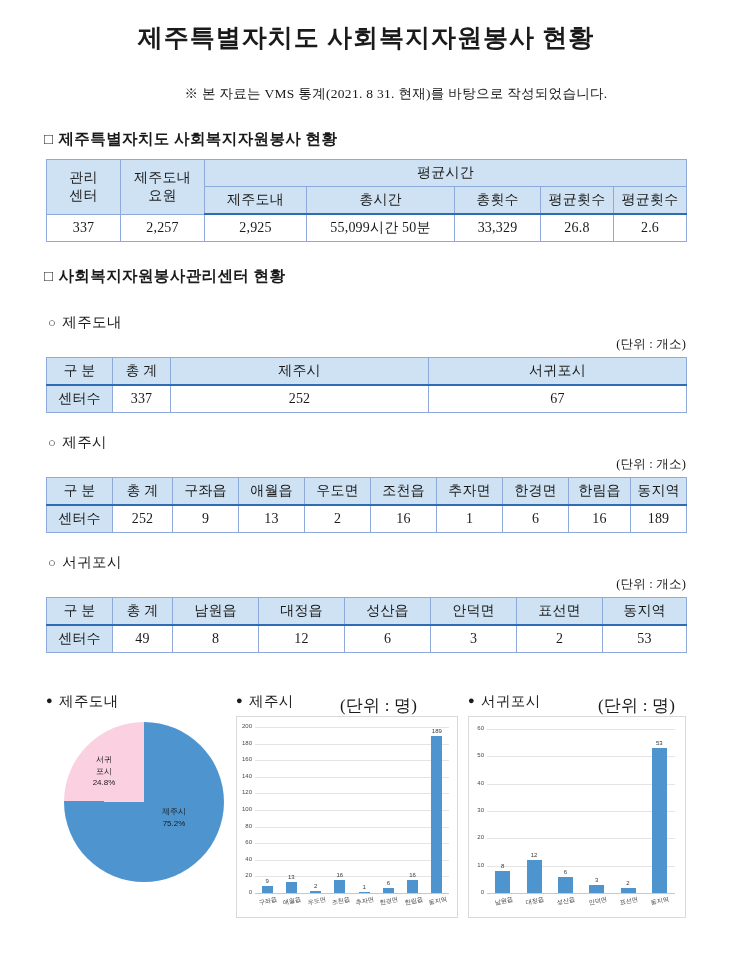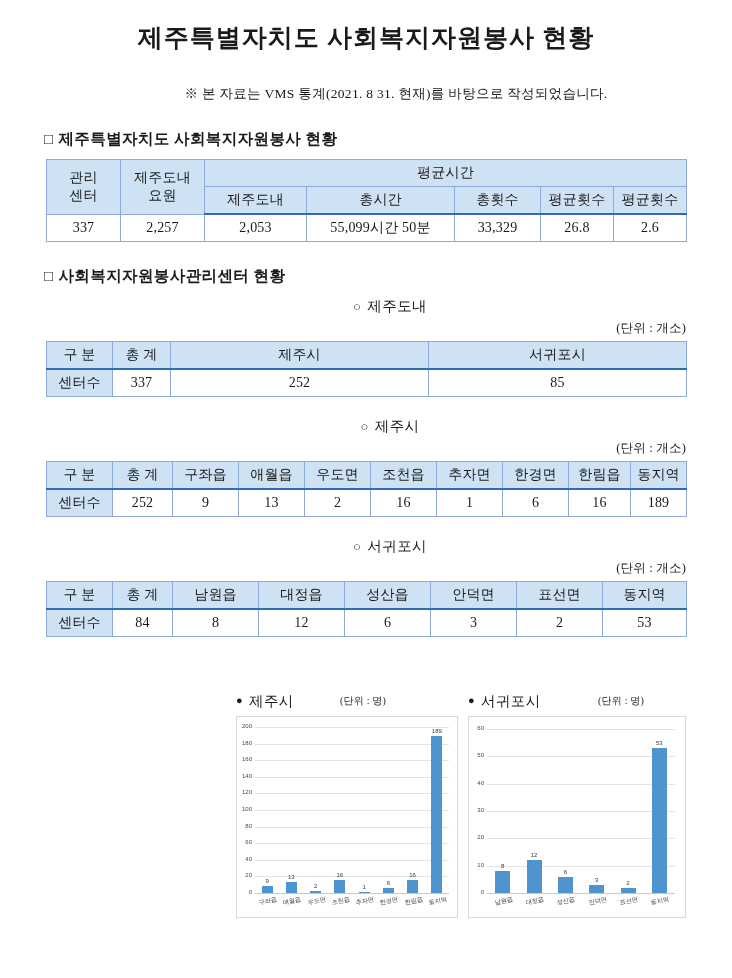--- a/index.html
+++ b/index.html
@@ -34,23 +34,22 @@
   
   .sec-h1 {
     font-size: 15.5px;
     font-weight: 700;
     margin: 26px 0 9px 44px;
     letter-spacing: 0.4px;
   }
   .sec-h1 .box-mark { font-weight: 400; margin-right: 5px; font-size: 15px;}
   .sec-h2 {
     font-size: 14.5px;
-    margin: 10px 0 4px 48px;
+    margin: 26px 0 4px 48px;
     letter-spacing: 0.4px;
-    text-align: center;
   }
   .sec-h2 .circ-mark { margin-right: 6px; font-size: 13px; }
   .unit-label {
     font-size: 12.5px;
     text-align: right;
     margin: 0 46px 4px 0;
     letter-spacing: 0.2px;
   }
 
   
@@ -92,21 +91,21 @@
   }
   .chart-block { position: absolute; top: 0; }
   .chart-title {
     font-size: 14.5px;
     letter-spacing: 0.4px;
     white-space: nowrap;
   }
   .chart-title .dot-mark { font-size: 11px; margin-right: 6px; vertical-align: 2px; }
   .chart-unit {
     position: absolute;
-    font-size: 10px;
+    font-size: 17px;
     letter-spacing: 0.2px;
     white-space: nowrap;
   }
   .chart-frame {
     position: absolute;
     border: 1px solid #d9d9d9;
     background: #fff;
     box-sizing: border-box;
   }
   .gridline {
@@ -198,21 +197,21 @@
   <tr class="last-head">
     <th>제주도내</th>
     <th>총시간</th>
     <th>총횟수</th>
     <th>평균횟수</th>
     <th>평균횟수</th>
   </tr>
   <tr>
     <td>337</td>
     <td>2,257</td>
-    <td>2,053</td>
+    <td>2,925</td>
     <td>55,099시간 50분</td>
     <td>33,329</td>
     <td>26.8</td>
     <td>2.6</td>
   </tr>
 </tbody>
   </table>
 
 <div class="sec-h1" style="margin-top:24px">
   <span class="box-mark">□</span><span>사회복지자원봉사관리센터 현황</span>
@@ -233,21 +232,21 @@
       <tr class="last-head">
     <th class="sp">구 분</th>
     <th class="sp">총 계</th>
     <th>제주시</th>
     <th>서귀포시</th>
   </tr>
   <tr>
     <th class="lbl">센터수</th>
     <td>337</td>
     <td>252</td>
-    <td>85</td>
+    <td>67</td>
   </tr>
 </tbody>
   </table>
 
 <div class="sec-h2" style="margin-top:20px">
   <span class="circ-mark">○</span><span>제주시</span>
 </div>
 <div class="unit-label">(단위 : 개소)</div>
 <table class="stat">
   <colgroup>
@@ -311,33 +310,50 @@
     <th class="sp">총 계</th>
     <th>남원읍</th>
     <th>대정읍</th>
     <th>성산읍</th>
     <th>안덕면</th>
     <th>표선면</th>
     <th>동지역</th>
   </tr>
   <tr>
     <th class="lbl">센터수</th>
-    <td>84</td>
+    <td>49</td>
     <td>8</td>
     <td>12</td>
     <td>6</td>
     <td>3</td>
     <td>2</td>
     <td>53</td>
   </tr>
 </tbody>
   </table>
 
 <div class="charts-row">
 
+  <div class="chart-block" style="left:46px; width:180px;">
+    <div class="chart-title">
+      <span class="dot-mark">●</span><span>제주도내</span>
+    </div>
+    <div class="pie-wrap" id="pie-wrap" style="left:18px; top:30px; width:160px; height:160px;">
+      <div class="pie" id="pie-circle" style="left: 0px; top: 0px; width: 160px; height: 160px; background: conic-gradient(rgb(78, 149, 208) 0deg, rgb(78, 149, 208) 270.72deg, rgb(251, 208, 224) 270.72deg, rgb(251, 208, 224) 360deg);"></div>
+      <div class="pie-lab" id="pie-lab-0" style="left: 78px; top: 84px; width: 64px;">
+          <div>제주시</div>
+          <div>75.2%</div>
+        </div>
+      <div class="pie-lab" id="pie-lab-1" style="left: 14px; top: 32px; width: 52px;">
+          <div>서귀</div>
+          <div>포시</div>
+          <div>24.8%</div>
+        </div>
+    </div>
+  </div>
 
   <div class="chart-block" style="left:236px; width:222px;">
     <div class="chart-title">
       <span class="dot-mark">●</span><span>제주시</span>
     </div>
     <div class="chart-unit" style="left:104px; top:2px;">(단위 : 명)</div>
     <div class="chart-frame" id="frame-1" style="left:0; top:24px; width:222px; height:202px;">
         <div class="axisline" style="left: 18px; width: 194px; top: 176px;"></div>
         <div class="ytick" style="left: 0px; width: 15px; top: 172px;">0</div>
         <div class="gridline" style="left: 18px; width: 194px; top: 159.4px;"></div>

